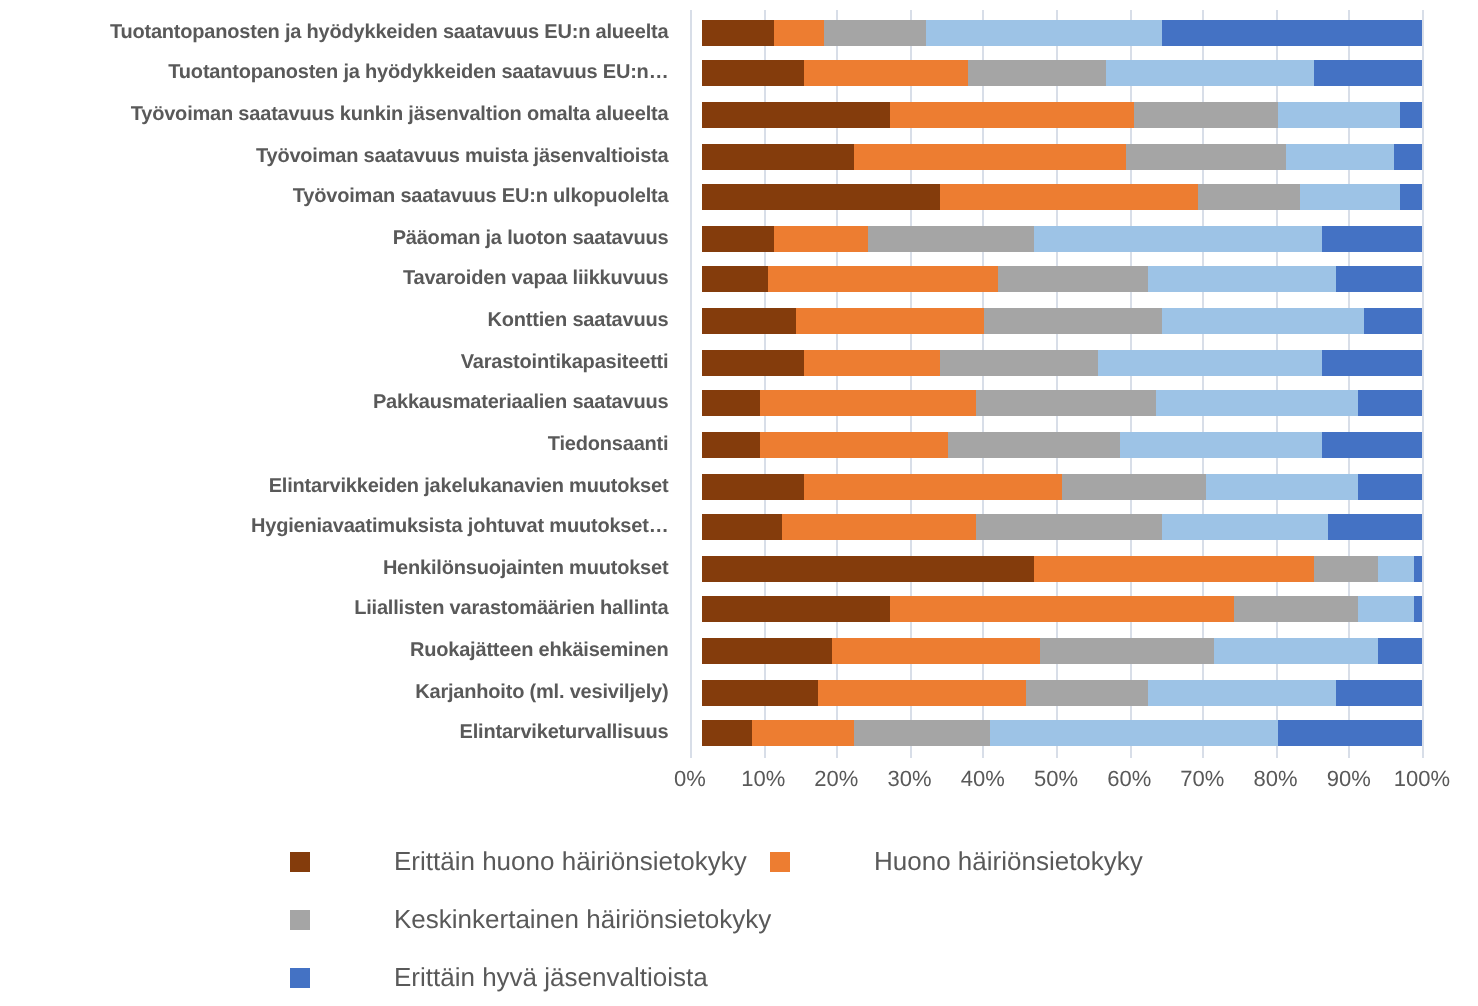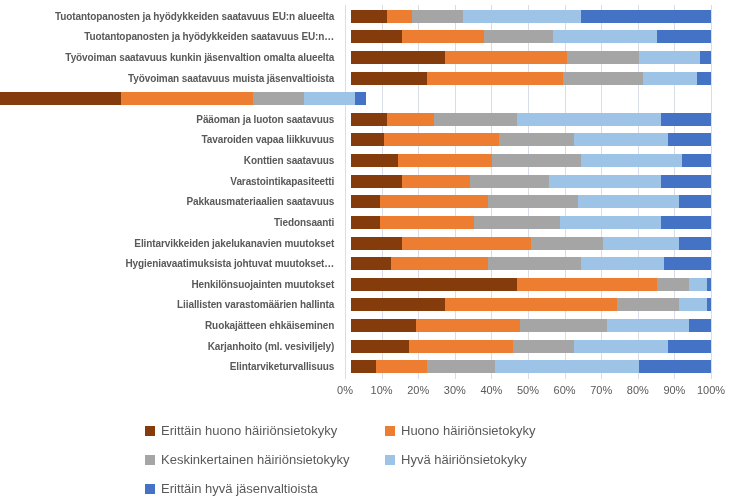--- a/index.html
+++ b/index.html
@@ -66,20 +66,21 @@
     display: flex;
     align-items: center;
     height: 29px;
   }
   .legend-item {
     display: flex;
     align-items: center;
     font-size: 13px;
     color: #595959;
     white-space: nowrap;
+    gap: 36px;
   }
   .legend-item.col1 { width: 240px; flex: none; }
   .marker {
     width: 10px; height: 10px;
     margin-right: 6px;
     flex: none;
     display: inline-block;
   }
 </style>
 </head>
@@ -134,20 +135,21 @@
         <div class="row-label">Työvoiman saatavuus muista jäsenvaltioista</div>
         <div class="row-track">
           <div class="seg" style="width: 21%; background: rgb(132, 60, 12);"></div>
           <div class="seg" style="width: 38%; background: rgb(237, 125, 49);"></div>
           <div class="seg" style="width: 22%; background: rgb(165, 165, 165);"></div>
           <div class="seg" style="width: 15%; background: rgb(157, 195, 230);"></div>
           <div class="seg" style="width: 4%; background: rgb(68, 114, 196);"></div>
         </div>
       </div>
       <div class="row">
+        <div class="row-label">Työvoiman saatavuus EU:n ulkopuolelta</div>
         <div class="row-track">
           <div class="seg" style="width: 33%; background: rgb(132, 60, 12);"></div>
           <div class="seg" style="width: 36%; background: rgb(237, 125, 49);"></div>
           <div class="seg" style="width: 14%; background: rgb(165, 165, 165);"></div>
           <div class="seg" style="width: 14%; background: rgb(157, 195, 230);"></div>
           <div class="seg" style="width: 3%; background: rgb(68, 114, 196);"></div>
         </div>
       </div>
       <div class="row">
         <div class="row-label">Pääoman ja luoton saatavuus</div>
@@ -302,24 +304,20 @@
         <div class="legend-item">
           <span class="marker" style="background: rgb(237, 125, 49);"></span>
           <span>Huono häiriönsietokyky</span>
         </div>
       </div>
       <div class="legend-row">
         <div class="legend-item col1">
           <span class="marker" style="background: rgb(165, 165, 165);"></span>
           <span>Keskinkertainen häiriönsietokyky</span>
         </div>
-        <div class="legend-item">
-          <span class="marker" style="background: rgb(157, 195, 230);"></span>
-          <span>Hyvä häiriönsietokyky</span>
-        </div>
       </div>
       <div class="legend-row">
         <div class="legend-item col1">
           <span class="marker" style="background: rgb(68, 114, 196);"></span>
           <span>Erittäin hyvä jäsenvaltioista</span>
         </div>
       </div>
     </div>
 </div>
 

